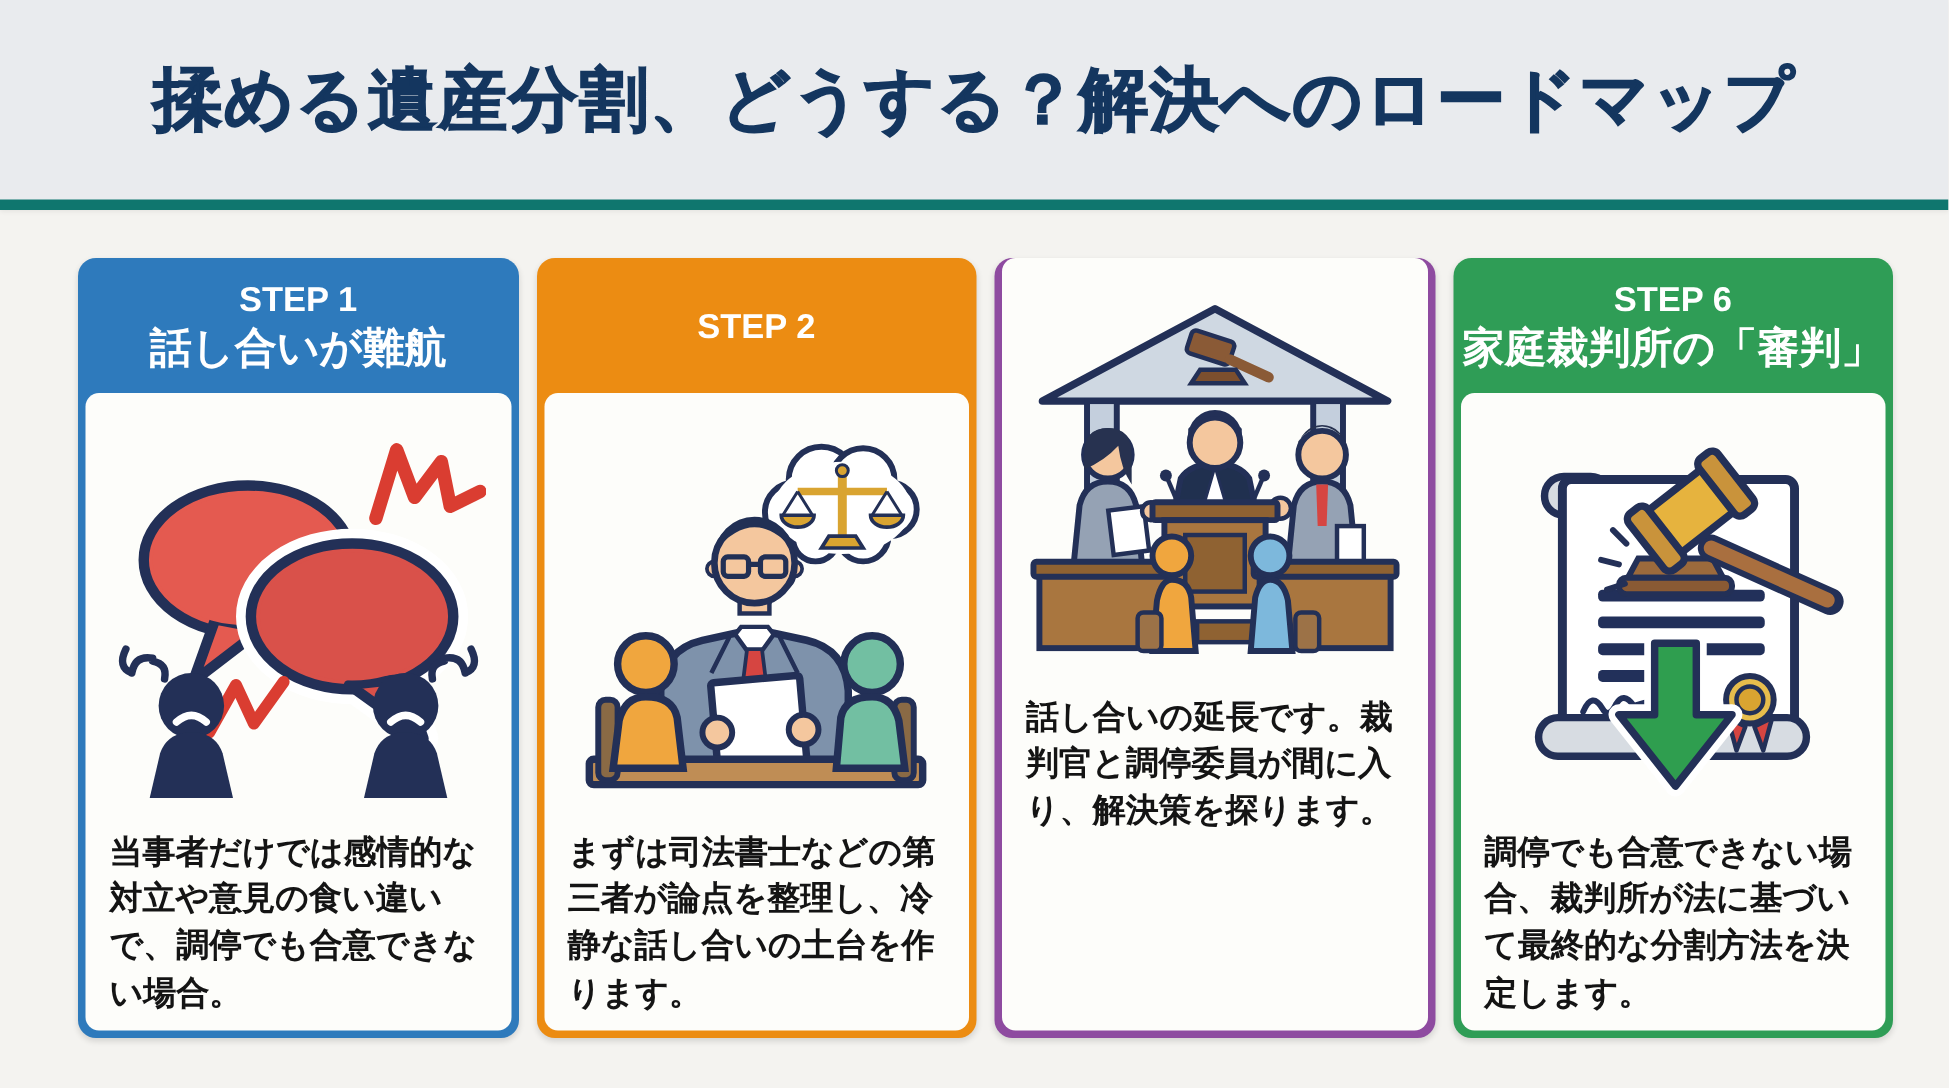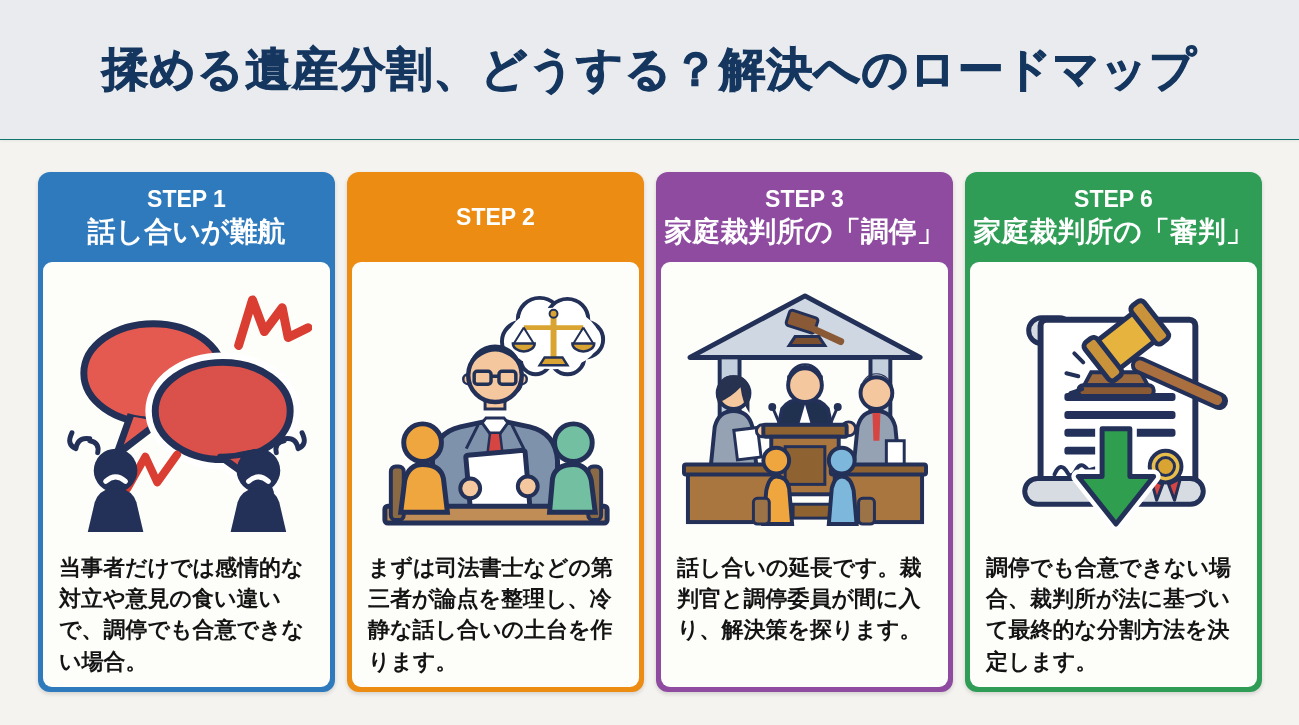--- a/index.html
+++ b/index.html
@@ -7,35 +7,35 @@
   body {
     width: 1299px; height: 725px;
     font-family: "Liberation Sans", "DejaVu Sans", sans-serif;
     background: #f4f3f0;
     overflow: hidden;
   }
   .title-band {
     height: 140px;
     background: #e9ebee;
     display: flex; align-items: center; justify-content: center;
-    border-bottom: 1px solid #0f766e;
+    border-bottom: 7px solid #0f766e;
     box-shadow: 0 1px 3px rgba(0,0,0,0.06);
   }
   .page-title {
     margin: 0;
     font-size: 46px;
     font-weight: 900;
     letter-spacing: 1px;
     color: #14365f;
     -webkit-text-stroke: 1px #14365f;
   }
   .cards-row {
     display: flex;
     gap: 12px;
-    padding: 32px 37px 0 38px;
+    padding: 32px 37px 0 52px;
   }
   .step-card {
     flex: 1 1 0;
     height: 520px;
     background: var(--accent, #888);
     border-radius: 12px;
     display: flex;
     flex-direction: column;
     box-shadow: 0 2px 4px rgba(0,0,0,0.14);
   }
@@ -196,24 +196,20 @@
             <rect x="219" y="186" width="13" height="54" rx="5" fill="#8a6a45" stroke="#233057" stroke-width="4"></rect>
             <circle cx="204" cy="162" r="19" fill="#72bfa2" stroke="#233057" stroke-width="5"></circle>
             <path d="M180,232 L183,198 Q186,184 204,184 Q218,184 222,200 L226,232 Z" fill="#72bfa2" stroke="#233057" stroke-width="5"></path>
           </svg>
         </div>
         <div class="card-description">まずは司法書士などの第三者が論点を整理し、冷静な話し合いの土台を作ります。</div>
       </div>
     </div>
 
     <div class="step-card" style="--accent: #8e4ba0;">
-      <div class="card-header">
-        <div class="step-label">STEP 3</div>
-        <div class="card-title">家庭裁判所の「調停」</div>
-      </div>
       <div class="card-body">
         <div class="illustration">
           <svg width="250" height="250" viewBox="0 0 252 252" aria-label="family-court-mediation-judge-icon">
 
             <polygon points="10,76 126,14 242,76" fill="#cfd8e2" stroke="#233057" stroke-width="5" stroke-linejoin="round"></polygon>
             <g>
               <rect x="108" y="32" width="30" height="16" rx="3" fill="#8a5a36" stroke="#233057" stroke-width="3" transform="rotate(18 123 40)"></rect>
               <line x1="136" y1="48" x2="162" y2="60" stroke="#8a5a36" stroke-width="7" stroke-linecap="round"></line>
               <path d="M110,64 h36 l-6,-9 h-24 Z" fill="#7c4f2e" stroke="#233057" stroke-width="3"></path>
             </g>

